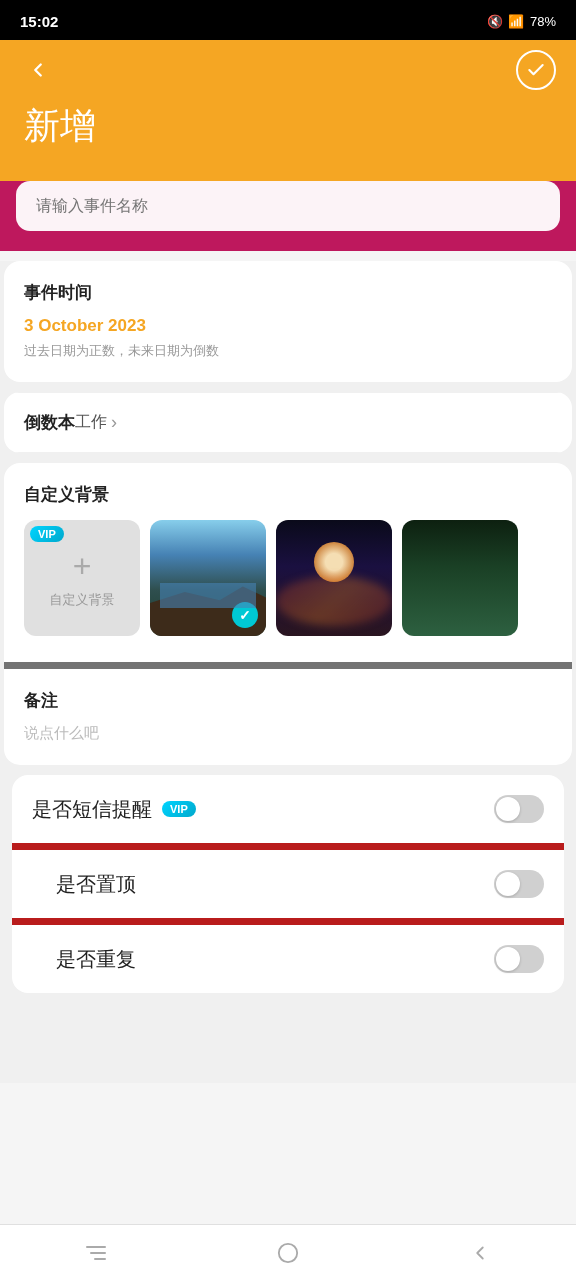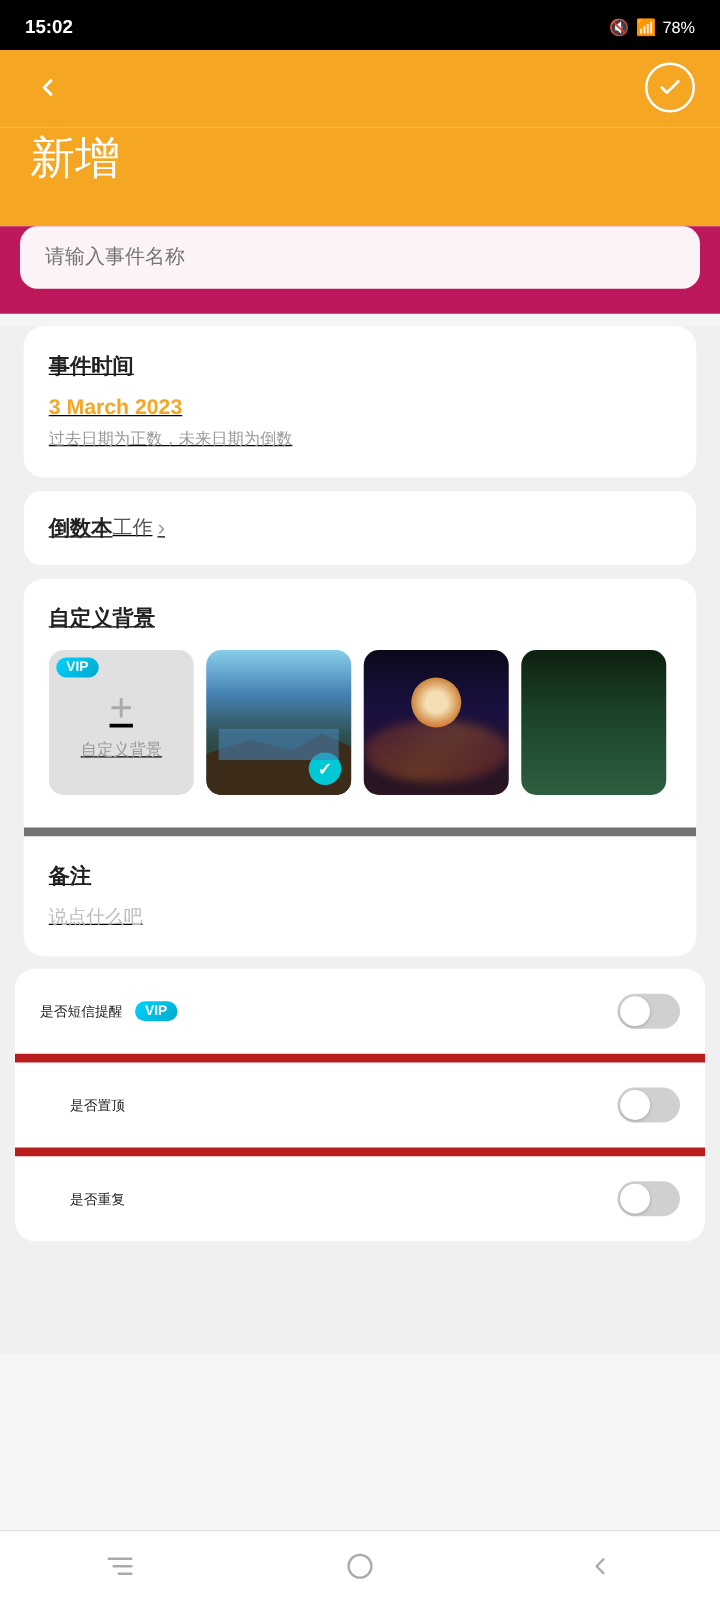--- a/index.html
+++ b/index.html
@@ -93,23 +93,22 @@
       padding: 16px 20px;
       font-size: 16px;
       color: #999;
       outline: none;
     }
 
     
     .card {
       background: #fff;
       border-radius: 16px;
-      margin: 10px 19px;
+      margin: 10px 4px;
       overflow: hidden;
-      text-decoration: underline;
     }
 
     
     .event-time-card {
       padding: 20px 20px 22px;
     }
     .section-label {
       font-size: 17px;
       font-weight: 600;
       color: #222;
@@ -312,21 +311,21 @@
     .toggle-row + .toggle-row {
       border-top: 7px solid #b91c1c;
       padding-left: 44px;
     }
     .toggle-row-label {
       display: flex;
       align-items: center;
       gap: 10px;
     }
     .toggle-label-text {
-      font-size: 11px;
+      font-size: 20px;
       font-weight: 500;
       color: #222;
     }
     .vip-badge-inline {
       background: linear-gradient(135deg, #00d4ff, #00a8cc);
       color: #fff;
       font-size: 11px;
       font-weight: 700;
       padding: 2px 8px;
       border-radius: 10px;
@@ -408,21 +407,21 @@
 
 <div class="event-name-section">
   <input class="event-name-input" type="text" placeholder="请输入事件名称" style="">
 </div>
 
 <div class="main-content">
 
   <div class="card">
     <div class="event-time-card">
       <div class="section-label">事件时间</div>
-      <div class="date-value">3 March 2023</div>
+      <div class="date-value">3 October 2023</div>
       <div class="date-hint">过去日期为正数，未来日期为倒数</div>
     </div>
   </div>
 
   <div class="card">
     <div class="notebook-row">
       <span class="notebook-label">倒数本</span>
       <div class="notebook-value-row">
         <span class="notebook-value">工作</span>
         <span class="chevron-icon">›</span>

